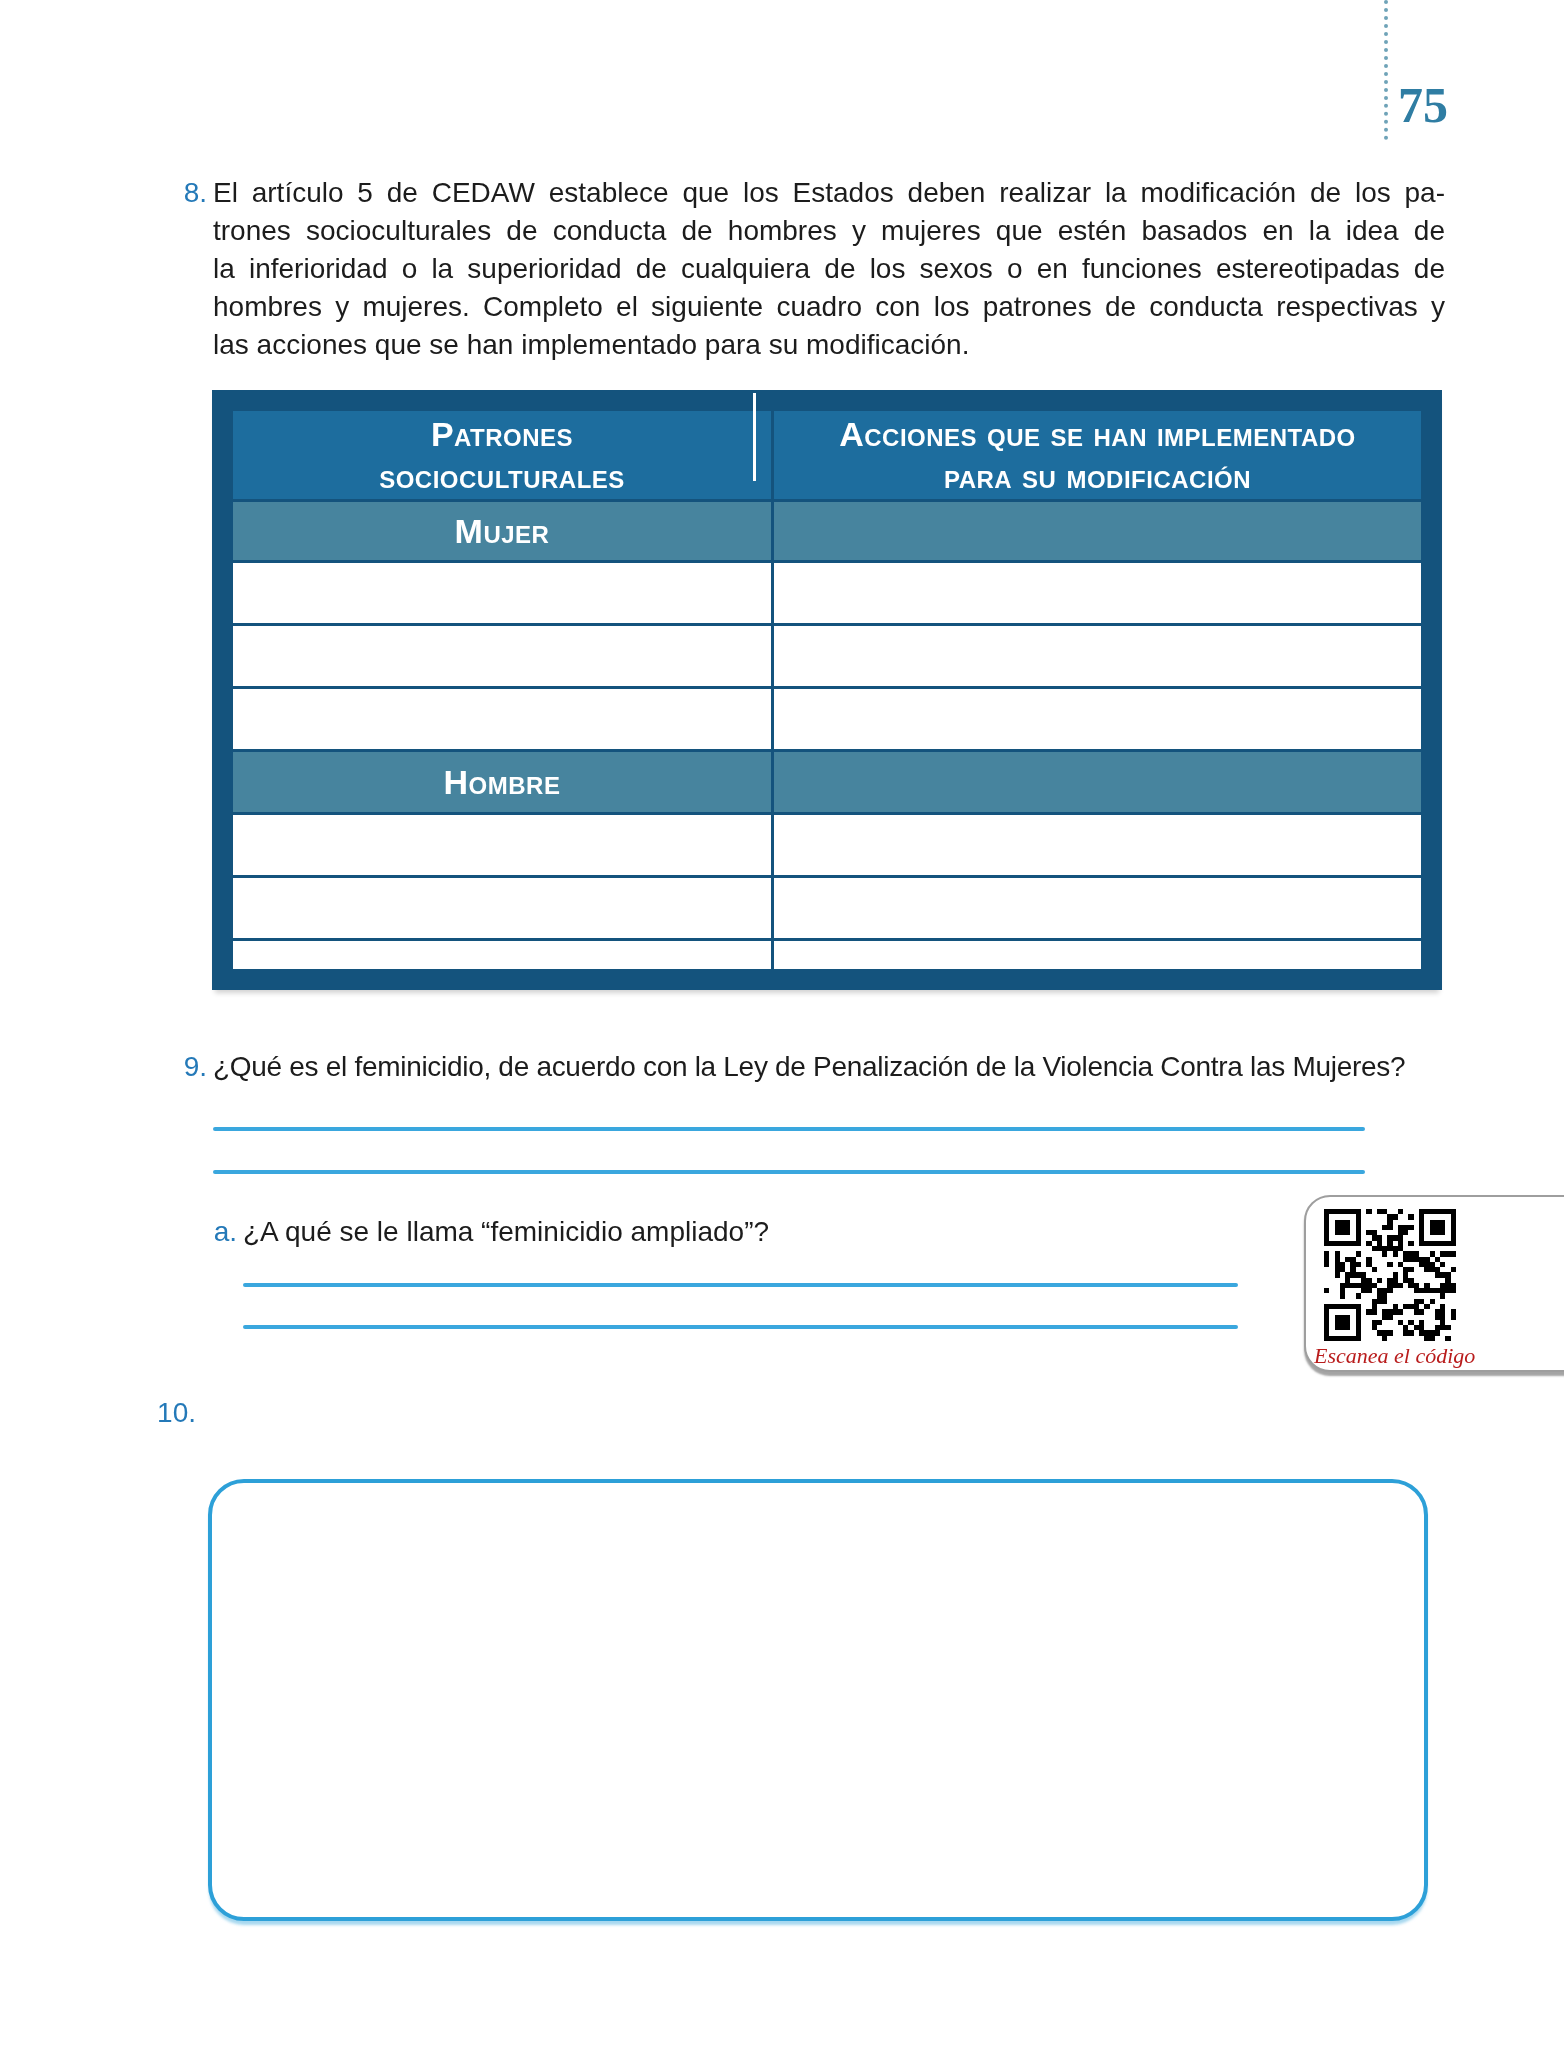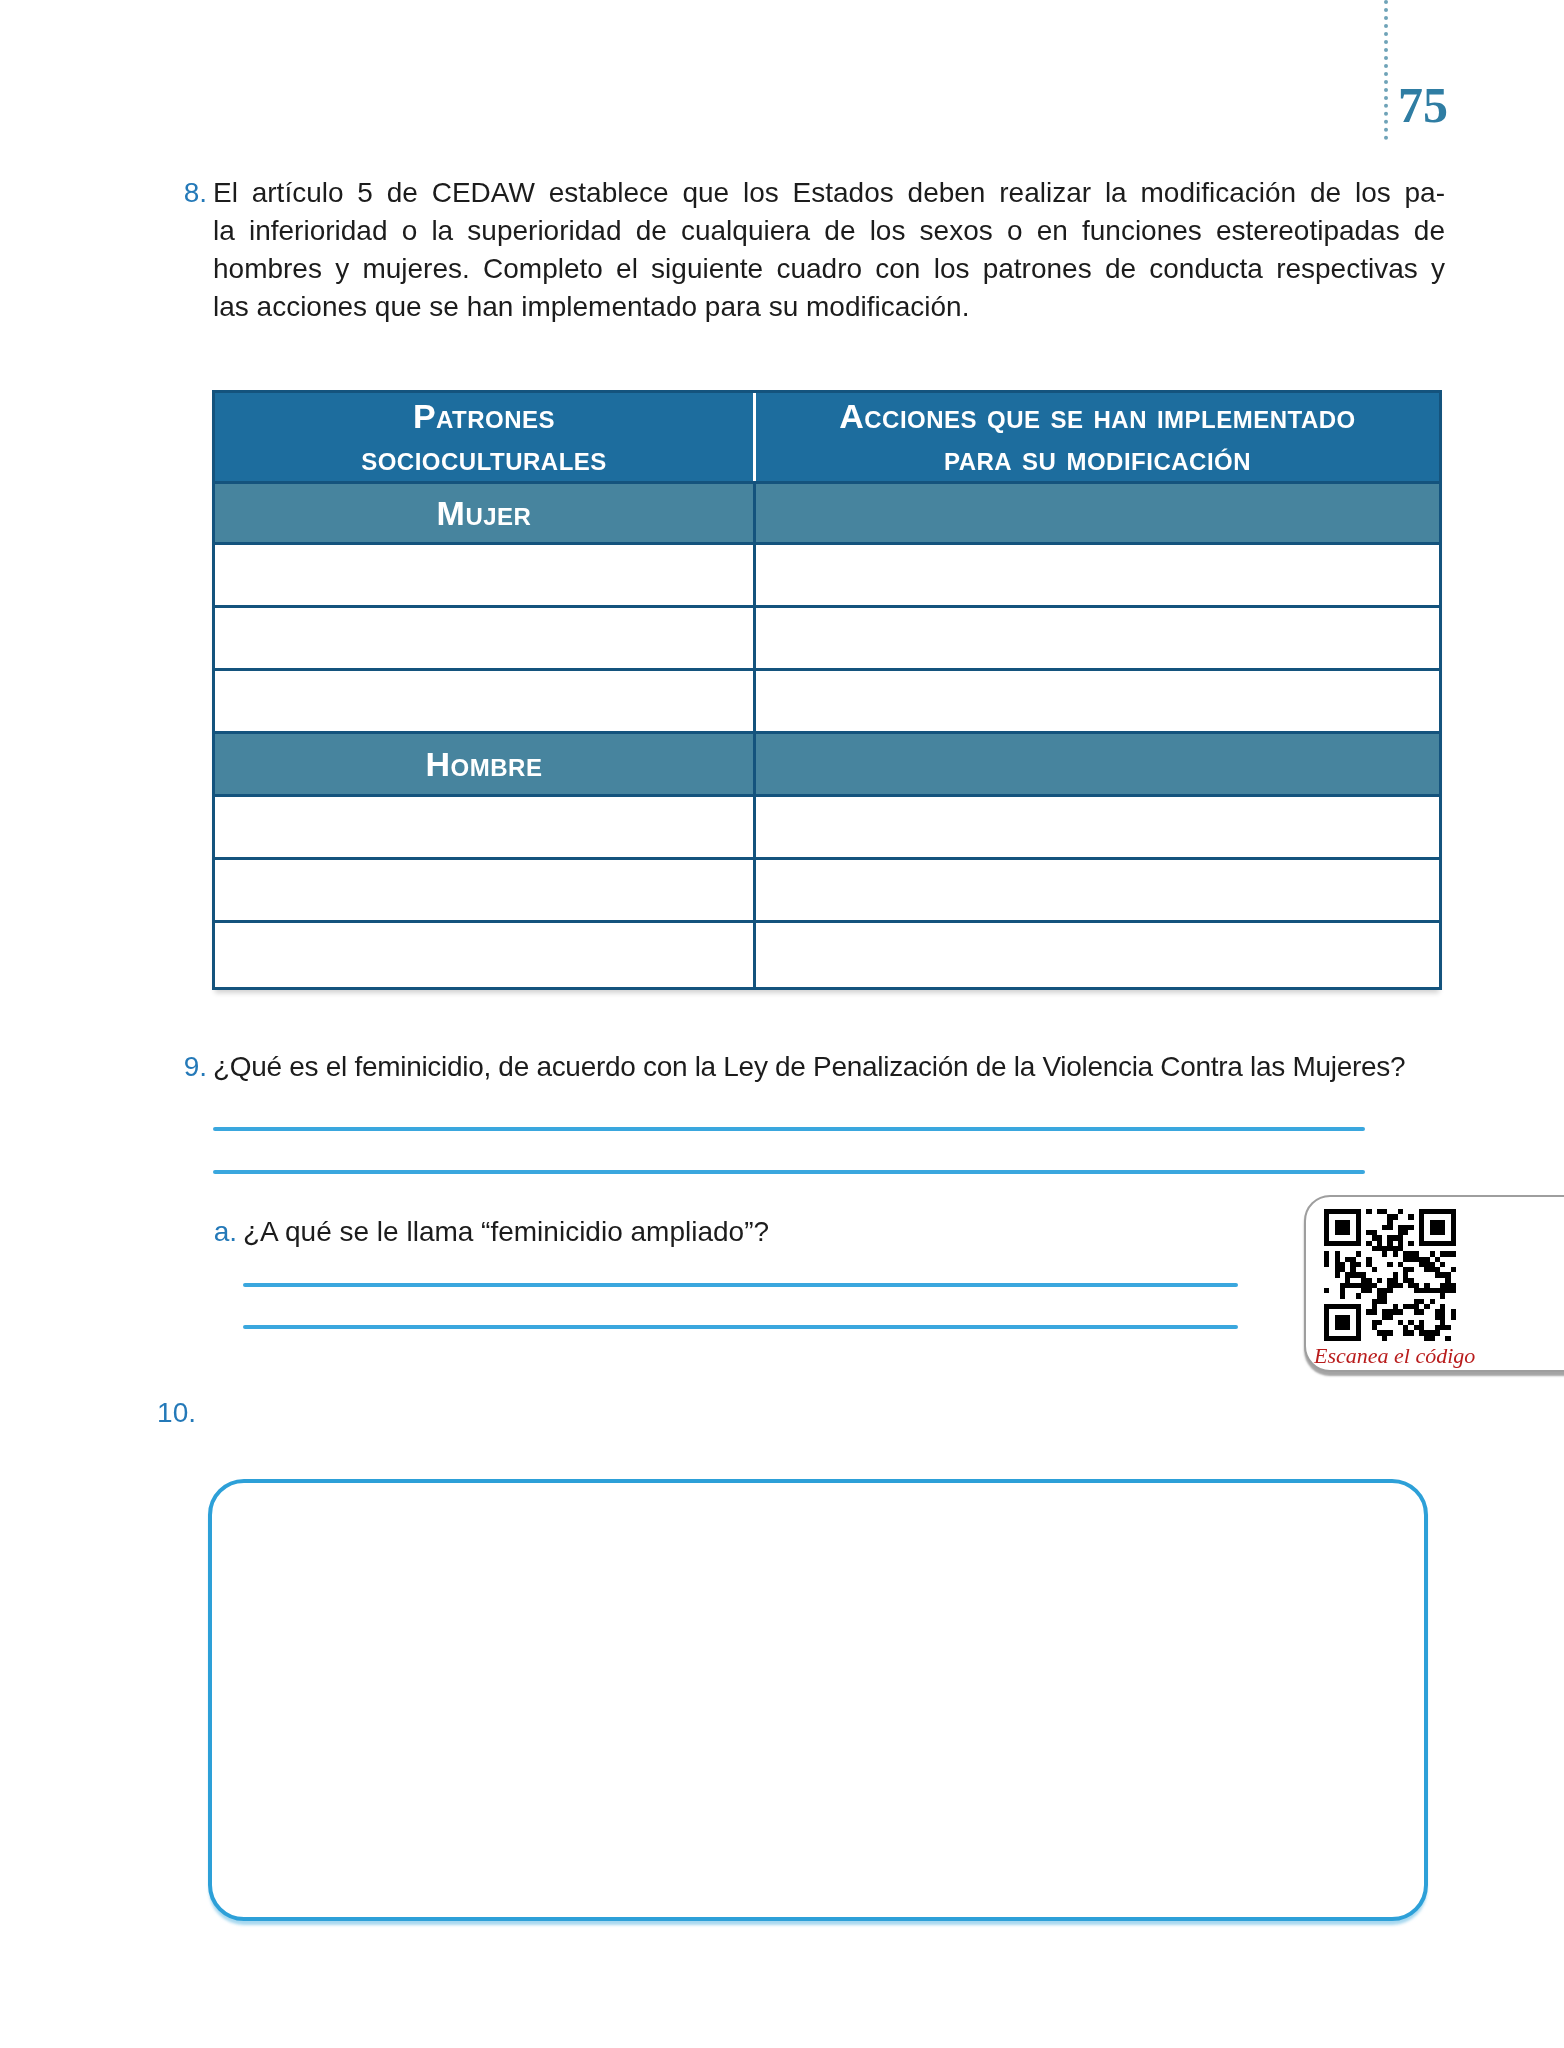--- a/index.html
+++ b/index.html
@@ -27,21 +27,21 @@
   }
   .qtext { position:absolute; font-size:28px; line-height:38px; }
   .qtext .just { text-align-last:justify; }
 
   
   .ptable {
     position:absolute; left:212px; top:390px; width:1230px; height:600px;
     background:var(--table_border,#14537d);
     display:grid; grid-template-columns:538px 1fr;
     grid-template-rows:88px 58px 60px 60px 60px 60px 60px 60px 1fr;
-    gap:3px; padding:3px; box-sizing:border-box;
+    gap:3px; padding:21px; box-sizing:border-box;
     box-shadow:0 6px 5px -3px rgba(0,0,0,0.18);
   }
   .cell { background:#ffffff; }
   .cell.hdr {
     background:var(--header_blue,#1d6d9e); color:#fff;
     display:flex; flex-direction:column; align-items:center; justify-content:center;
     font-weight:bold; font-variant:small-caps; font-size:34px; line-height:42px;
     letter-spacing:0.5px; text-align:center;
   }
   .cell.band { background:var(--band_teal,#47849e); }
@@ -92,20 +92,21 @@
 <body>
 
 <div class="page">
 
   <div class="dotted-rule"></div>
   <div class="page-number">75</div>
 
   <div class="qnum" style="left:130px; top:174px;">8.</div>
   <div class="qtext" style="left:213px; top:174px; width:1232px;">
     <div class="just">El artículo 5 de CEDAW establece que los Estados deben realizar la modificación de los pa-</div>
+    <div class="just">trones socioculturales de conducta de hombres y mujeres que estén basados en la idea de</div>
     <div class="just">la inferioridad o la superioridad de cualquiera de los sexos o en funciones estereotipadas de</div>
     <div class="just">hombres y mujeres. Completo el siguiente cuadro con los patrones de conducta respectivas y</div>
     <div>las acciones que se han implementado para su modificación.</div>
   </div>
 
   <div class="ptable">
     <div class="cell hdr">
       <div>Patrones</div>
       <div>socioculturales</div>
     </div>

